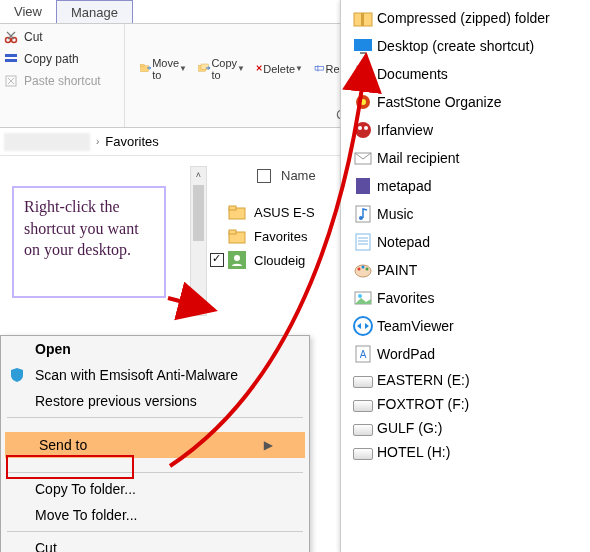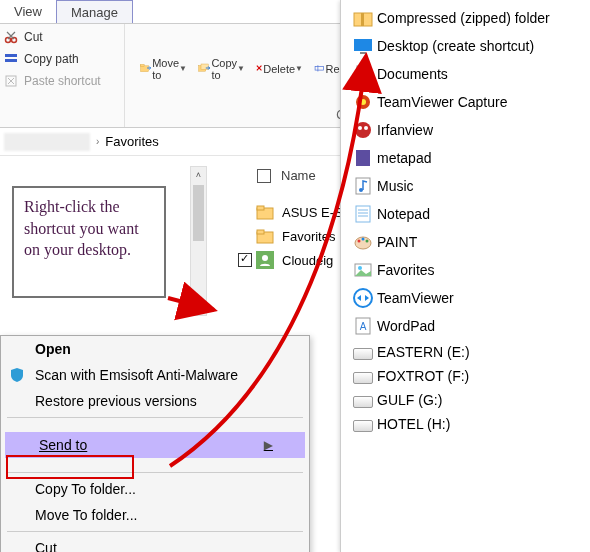--- a/index.html
+++ b/index.html
@@ -131,21 +131,21 @@
     color: #404040;
     font-size: 13px;
     padding-left: 33px;
   }
   .list-header .cb {
     width: 14px; height: 14px; border: 1px solid #555; background: #fff;
   }
   .files {
     position: absolute;
     top: 44px;
-    left: 256px;
+    left: 228px;
   }
   .file-row {
     display: flex;
     align-items: center;
     height: 24px;
     gap: 8px;
   }
   .file-row .cb {
     width: 14px; height: 14px; border: 1px solid #333; background: #fff;
     position: absolute;
@@ -159,21 +159,21 @@
     color: #000;
   }
   .fic { width: 18px; height: 18px; }
   
   .instr {
     position: absolute;
     top: 186px;
     left: 12px;
     width: 154px;
     height: 112px;
-    border: 2px solid #737373;
+    border: 2px solid #c4b5fd;
     background: #fff;
     padding: 8px 10px;
     font-family: Georgia, serif;
     font-size: 16px;
     color: #4a1a4a;
     line-height: 1.35;
     z-index: 5;
   }
   
   .ctx {
@@ -190,23 +190,22 @@
     padding: 5px 32px 5px 34px;
     font-size: 14px;
     color: #000;
     position: relative;
     display: flex;
     justify-content: space-between;
     align-items: center;
   }
   .ctx .mi.bold { font-weight: 600; }
   .ctx .mi.sendto {
-    background: #c4b5fd;
+    background: #fdba74;
     margin: 14px 4px;
-    text-decoration: underline;
   }
   .sendto-outline {
     position: absolute;
     top: 455px;
     left: 6px;
     width: 128px;
     height: 24px;
     border: 2px solid #d80000;
     z-index: 6;
     pointer-events: none;
@@ -432,29 +431,36 @@
         <line x1="6" y1="12" x2="14" y2="12" stroke="#999"></line>
       </svg>
     <span>Documents</span>
   </div>
   <div class="sr">
     <svg class="sic" viewBox="0 0 20 20">
         <rect width="20" height="20" fill="#fff"></rect>
         <circle cx="10" cy="10" r="7" fill="#d84315"></circle>
         <circle cx="10" cy="10" r="3" fill="#ffeb3b"></circle>
       </svg>
-    <span>TeamViewer Capture</span>
+    <span>FastStone Organize</span>
   </div>
   <div class="sr">
     <svg class="sic" viewBox="0 0 20 20">
         <circle cx="10" cy="10" r="8" fill="#c62828"></circle>
         <circle cx="7" cy="8" r="2" fill="#fff"></circle>
         <circle cx="13" cy="8" r="2" fill="#fff"></circle>
       </svg>
     <span>Irfanview</span>
+  </div>
+  <div class="sr">
+    <svg class="sic" viewBox="0 0 20 20">
+        <rect x="2" y="5" width="16" height="11" fill="#fff" stroke="#999"></rect>
+        <path d="M2 5l8 6 8-6" fill="none" stroke="#999"></path>
+      </svg>
+    <span>Mail recipient</span>
   </div>
   <div class="sr">
     <svg class="sic" viewBox="0 0 20 20">
         <rect x="3" y="2" width="14" height="16" fill="#5c4da0"></rect>
       </svg>
     <span>metapad</span>
   </div>
   <div class="sr">
     <svg class="sic" viewBox="0 0 20 20">
         <rect x="3" y="2" width="14" height="16" fill="#fff" stroke="#999"></rect>

